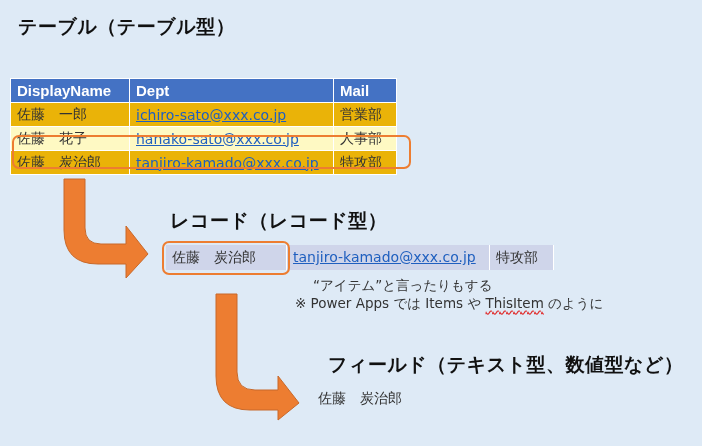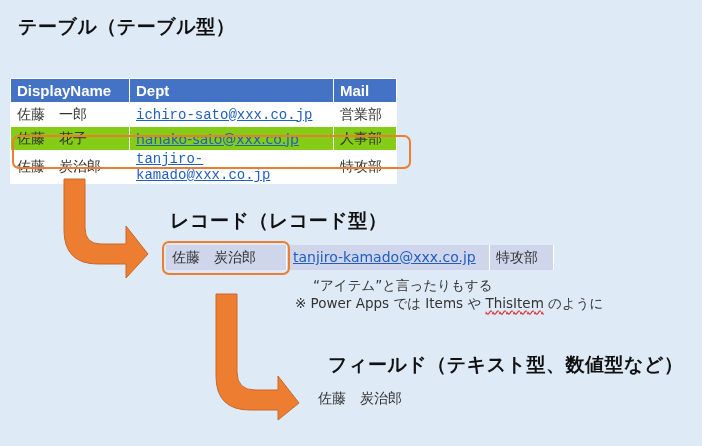--- a/index.html
+++ b/index.html
@@ -18,22 +18,22 @@
     border-collapse:collapse; font-size:14px;margin-top:16px;
   }
   table.tbl th {
     background:#4472c4; color:#fff; text-align:left; font-weight:bold;
     height:23px; padding:0 6px; border:1px solid #fff;
     font-family:"Liberation Sans","DejaVu Sans",sans-serif; font-size:15px;
   }
   table.tbl td {
     height:23px; padding:0 6px; border:1px solid #fff; color:#333;
   }
-  table.tbl tr.odd td { background:#ffffff;font-family:Liberation Mono, monospace; }
-  table.tbl tr.even td { background:#84cc16; }
+  table.tbl tr.odd td { background:#eab308; }
+  table.tbl tr.even td { background:#fef9c3; }
   a.mail { color:#1f5fbf; text-decoration:underline; }
   .hl {
     position:absolute; border:2.5px solid #ed7d31; border-radius:7px;
     box-sizing:border-box;
   }
   .rec {
     position:absolute; left:166px; top:245px; display:flex; font-size:14px;
   }
   .rec div {
     background:#cfd5ea; height:25px; line-height:25px; padding:0 6px;

